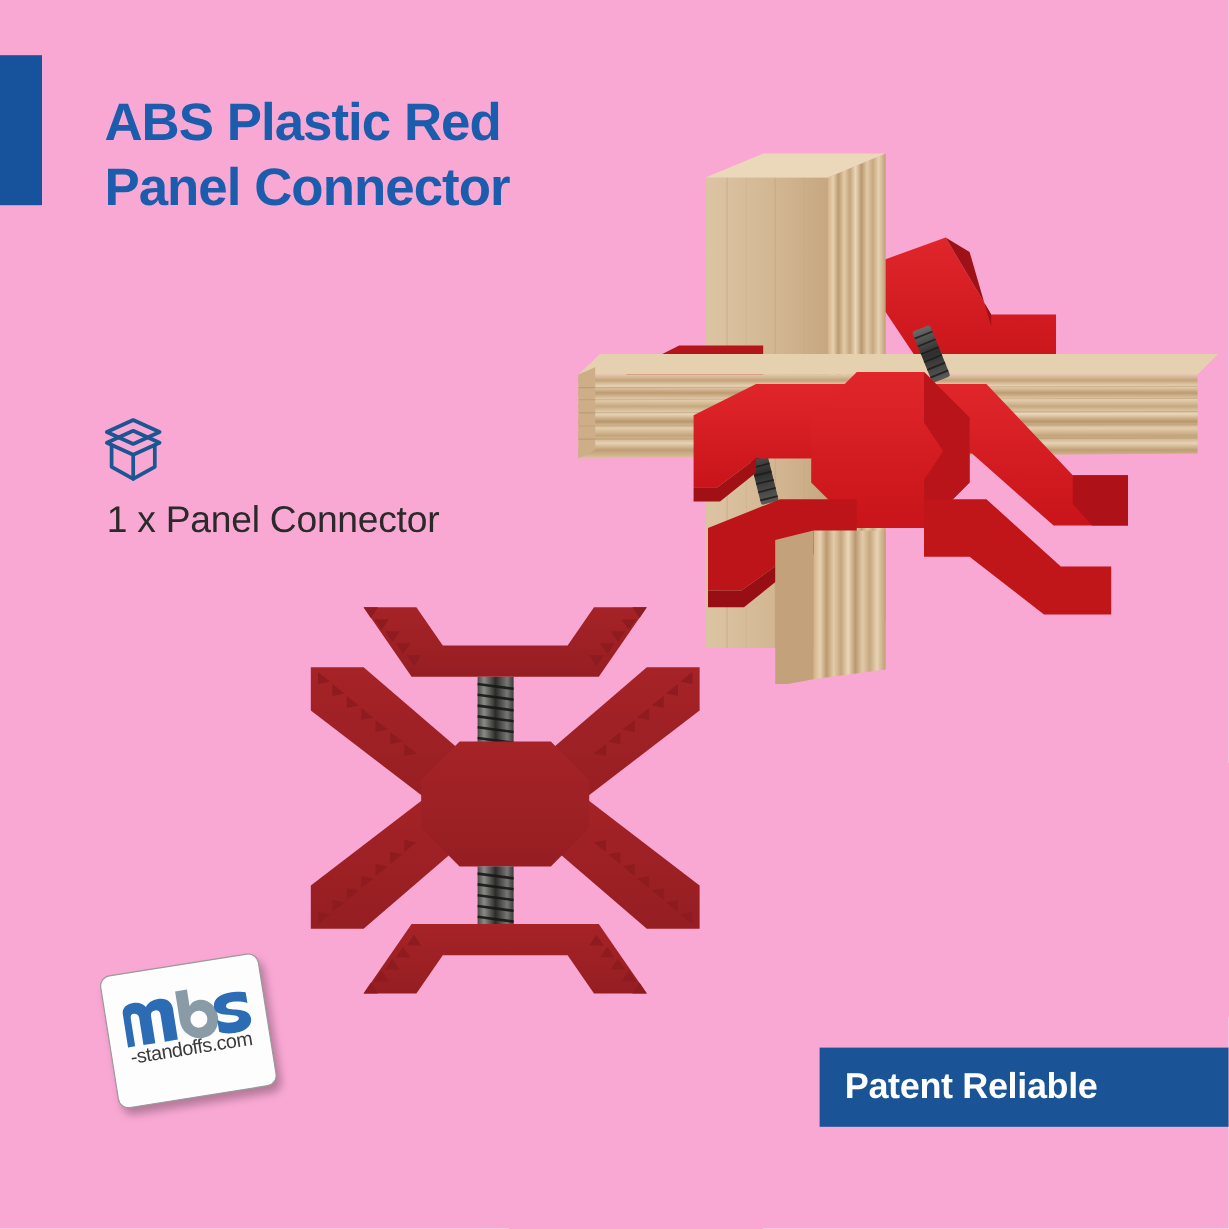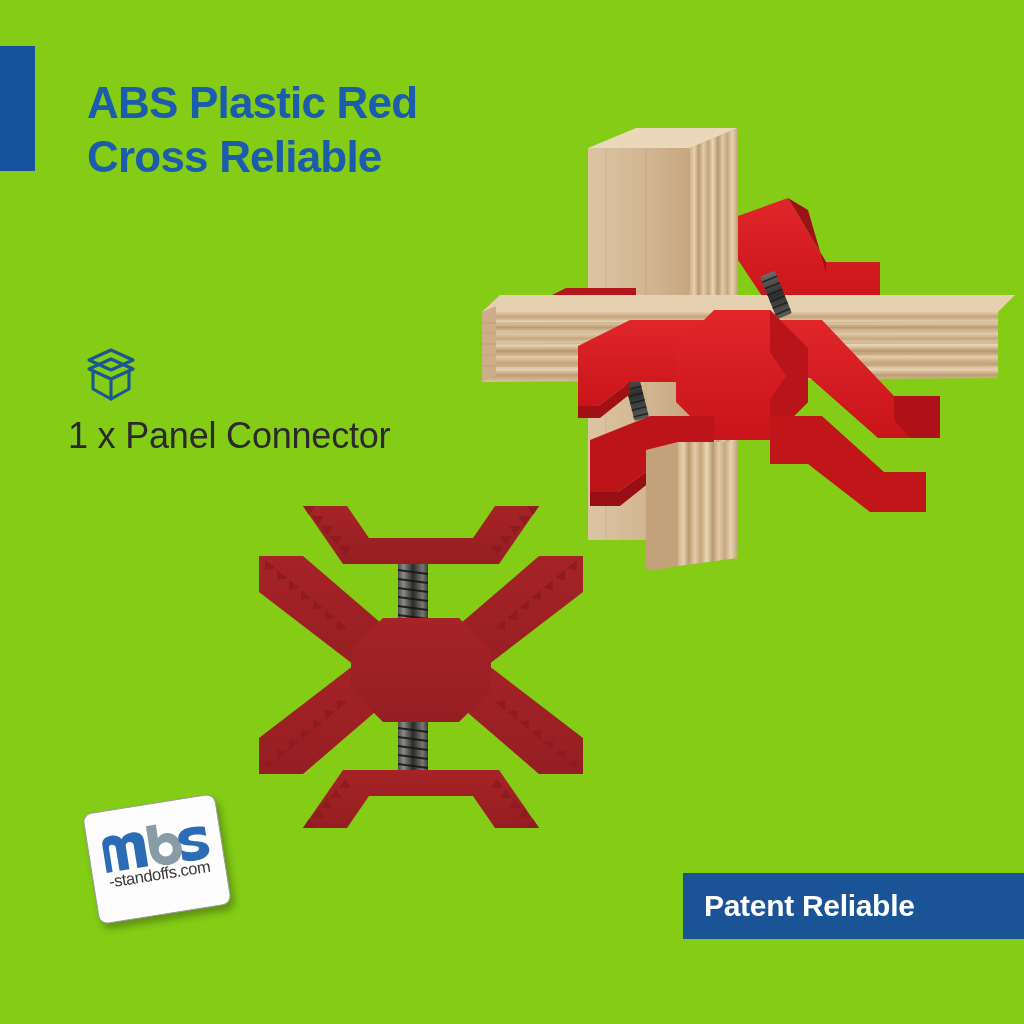--- a/index.html
+++ b/index.html
@@ -10,21 +10,21 @@
   }
   body {
     font-family: "Liberation Sans", sans-serif;
     -webkit-font-smoothing: antialiased;
   }
 
   #canvas {
     position: relative;
     width: 1024px;
     height: 1024px;
-    background: #84cc16;
+    background: #f9a8d4;
     overflow: hidden;
   }
 
   
   .accent-bar {
     position: absolute;
     left: 0;
     top: 46px;
     width: 35px;
     height: 125px;
@@ -64,23 +64,23 @@
     left: 80px;
     top: 347px;
     width: 62px;
     height: 56px;
   }
   .box-icon svg { display: block; width: 100%; height: 100%; }
 
   
   .contents-text {
     position: absolute;
-    left: 68px;
+    left: 89px;
     top: 415px;
-    font-size: 36px;
+    font-size: 31px;
     color: #2A2A2A;
     letter-spacing: -0.2px;
     white-space: nowrap;
   }
 
   
   .patent-banner {
     position: absolute;
     left: 683px;
     top: 873px;
@@ -171,21 +171,21 @@
 </style>
 </head>
 <body>
 
 <div id="canvas">
 
   <div class="accent-bar"></div>
 
   <div class="headline">
     <span class="l1">ABS Plastic Red</span>
-    <span class="l2">Cross Reliable</span>
+    <span class="l2">Panel Connector</span>
   </div>
 
 
   <div class="box-icon">
     <svg viewBox="0 0 62 56" xmlns="http://www.w3.org/2000/svg">
       <g fill="none" stroke="#1B5693" stroke-width="3.1" stroke-linejoin="round" stroke-linecap="round">
 
         <path d="M31 3 L53 13 L31 23 L9 13 Z"></path>
         <path d="M31 12 L53 22 L31 32 L9 22 Z"></path>
 

